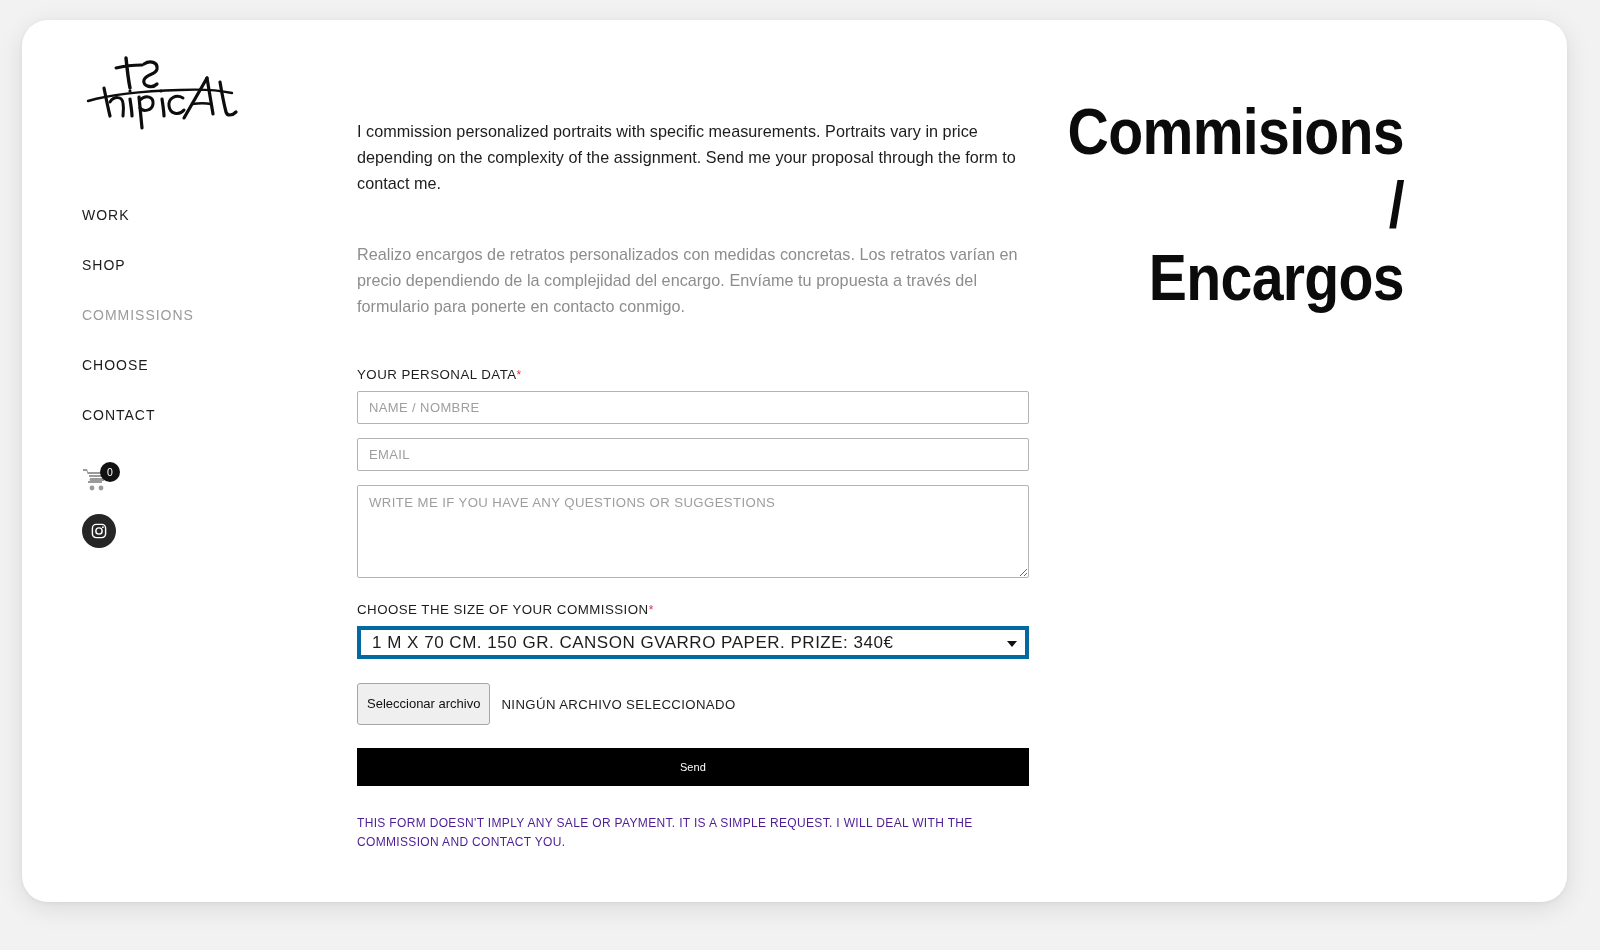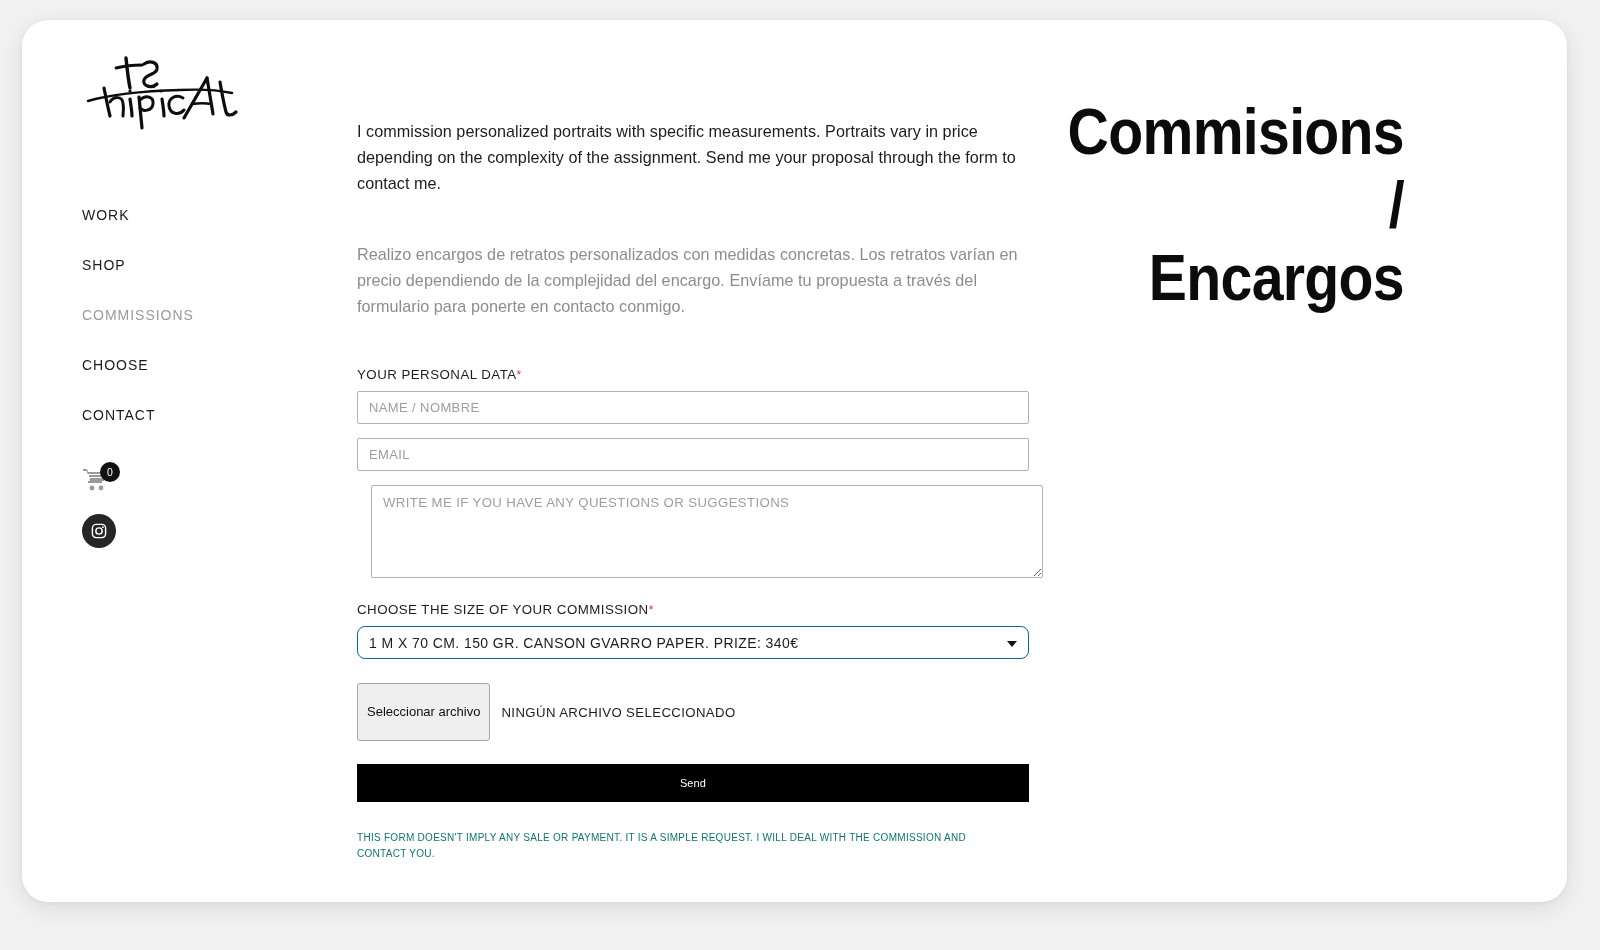--- a/index.html
+++ b/index.html
@@ -126,34 +126,33 @@
     border: 1px solid #b3b3b3;
     border-radius: 2px;
     padding: 9px 11px;
     font-size: 13.2px;
     letter-spacing: 0.03em;
     color: #333;
     font-family: "Liberation Sans", sans-serif;
     background: #fff;
     resize: vertical;
     margin-bottom: 24px;
-    margin-left: 14px;
   }
   .tarea::placeholder { color: #9e9e9e; }
   .sel-wrap {
     position: relative;
     width: 672px; height: 33px;
     margin-bottom: 24px;
   }
   .sel {
     width: 672px; height: 33px;
-    border: 1px solid #0369a1;
-    border-radius: 8px;
+    border: 4px solid #0369a1;
+    border-radius: 0;
     padding: 0 28px 0 11px;
-    font-size: 14px;
+    font-size: 17px;
     letter-spacing: 0.03em;
     color: #1d1d1d;
     font-family: "Liberation Sans", sans-serif;
     background: #fff;
     -webkit-appearance: none;
     appearance: none;
   }
   .sel-arrow {
     position: absolute;
     right: 12px; top: 15px;
@@ -166,21 +165,21 @@
   .upload-row {
     display: flex;
     align-items: center;
     margin-bottom: 23px;
   }
   .file-btn {
     background: #efefef;
     border: 1px solid #a6a6a6;
     border-radius: 3px;
     font-size: 13px;
-    padding: 20px 9px;
+    padding: 12px 9px;
     color: #101010;
     font-family: "Liberation Sans", sans-serif;
     line-height: 1.2;
   }
   .file-status {
     margin-left: 11px;
     font-size: 13.2px;
     letter-spacing: 0.03em;
     color: #1d1d1d;
   }
@@ -190,24 +189,24 @@
     background: #000;
     color: #fff;
     border: none;
     font-size: 11px;
     font-family: "Liberation Sans", sans-serif;
     cursor: pointer;
     letter-spacing: 0.01em;
   }
   .disclaimer {
     margin-top: 28px;
-    font-size: 10px;
+    font-size: 12px;
     line-height: 1.56;
     letter-spacing: 0.028em;
-    color: #0f766e;
+    color: #4c1d95;
     width: 620px;
   }
 
   
   .heading {
     position: absolute;
     right: 196px; top: 96px;
     width: 420px;
     text-align: right;
     font-family: "Liberation Sans Narrow", "Liberation Sans", sans-serif;

